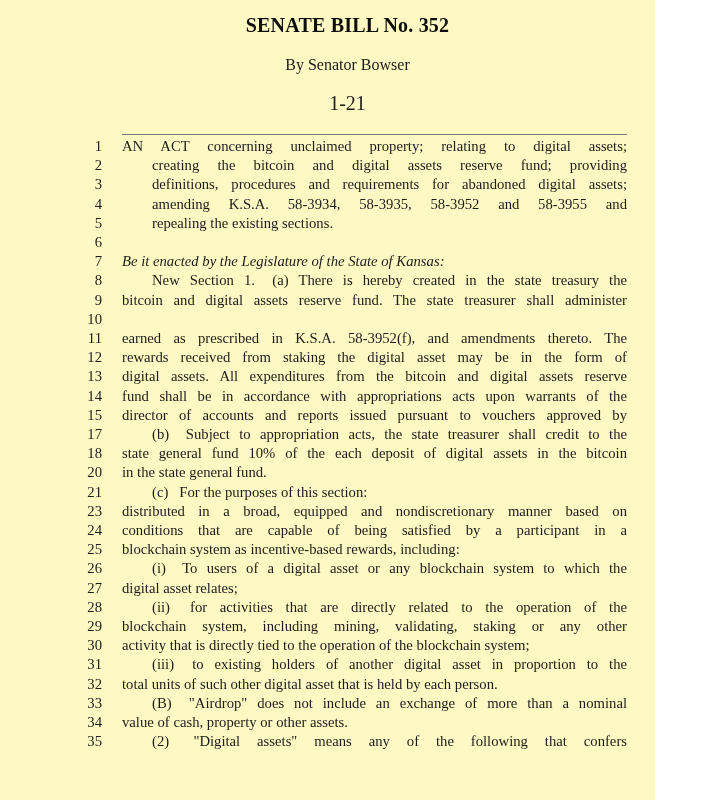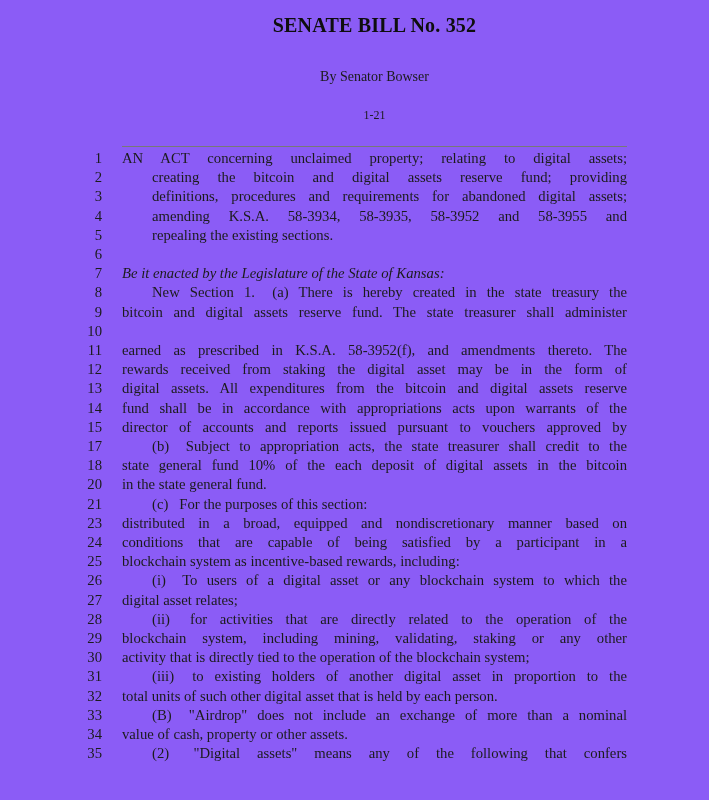--- a/index.html
+++ b/index.html
@@ -5,35 +5,35 @@
   html, body { margin: 0; padding: 0; }
   body {
     width: 709px; height: 800px;
     background: #ffffff;
     font-family: "Liberation Serif", serif;
     color: #1b1b1b;
     overflow: hidden;
   }
   .page {
     position: relative;
-    width: 709px; height: 800px;
+    width: 655px; height: 800px;
     overflow: hidden;
-    background: #8b5cf6;
+    background: #fef9c3;
   }
   
   .header { margin-left: 40px; text-align: center; }
   .title {
     padding-top: 13px;
     font-size: 20px; line-height: 24px;
     font-weight: bold;
     letter-spacing: 0.2px;
     color: #0e0e0e;
   }
-  .byline { margin-top: 30px; font-size: 14px; line-height: 19px; }
-  .date   { margin-top: 20px; font-size: 12px; line-height: 19px; }
+  .byline { margin-top: 18px; font-size: 16px; line-height: 19px; }
+  .date   { margin-top: 20px; font-size: 20px; line-height: 19px; }
 
   .body-rule {
     margin-top: 21px;
     margin-left: 122px;
     width: 505px;
     height: 0;
     border-top: 1.4px solid #787878;
   }
 
   .lines { margin-top: 2px; }

